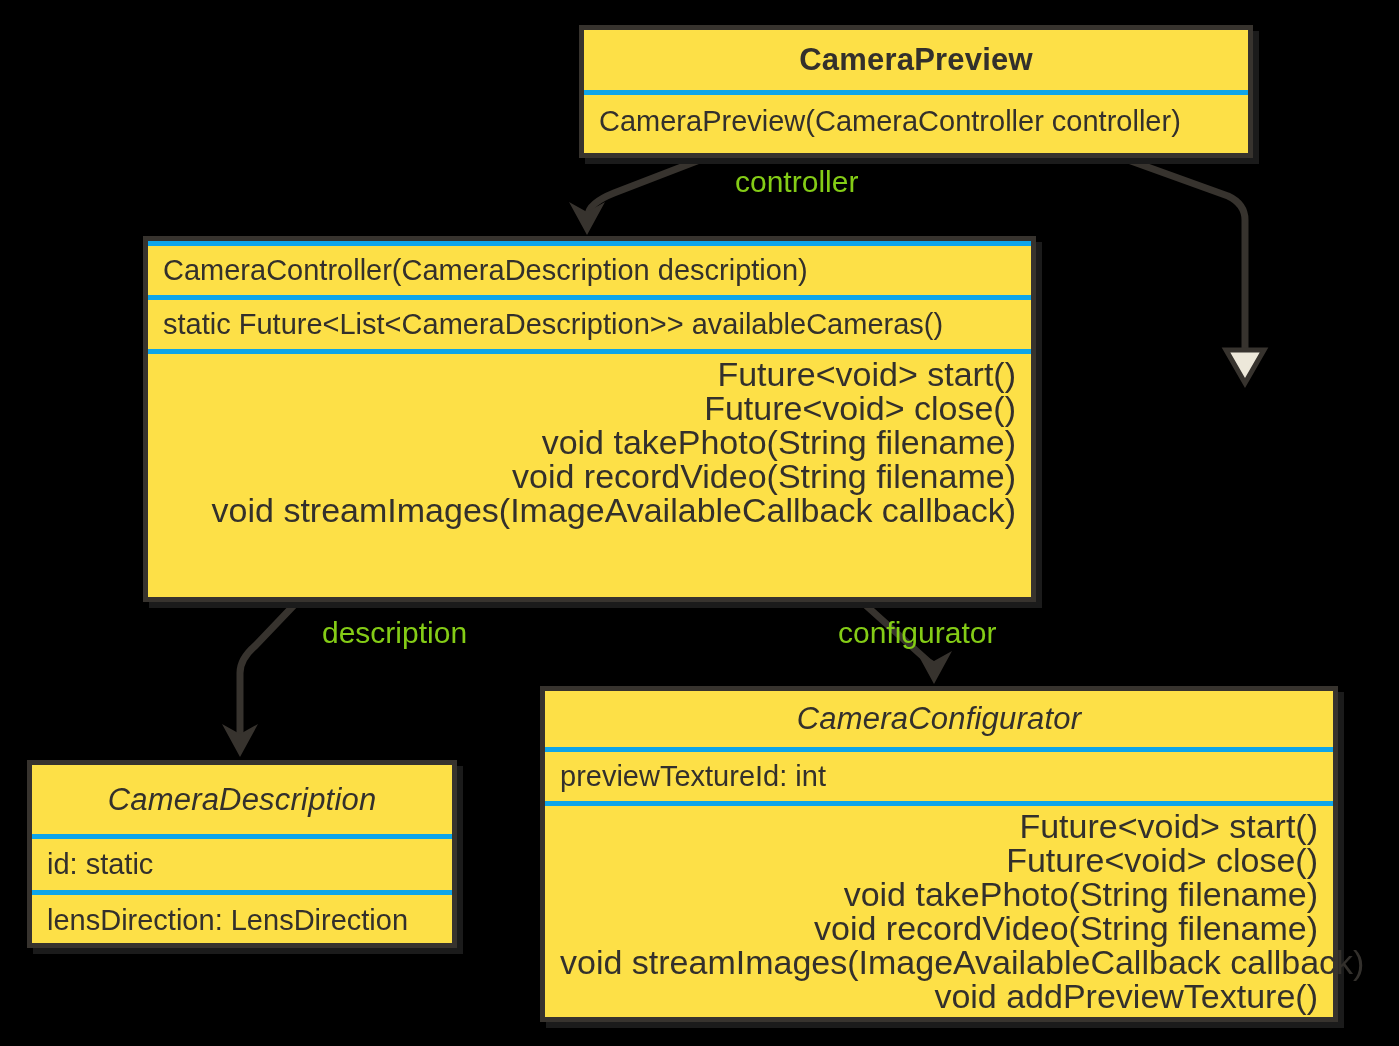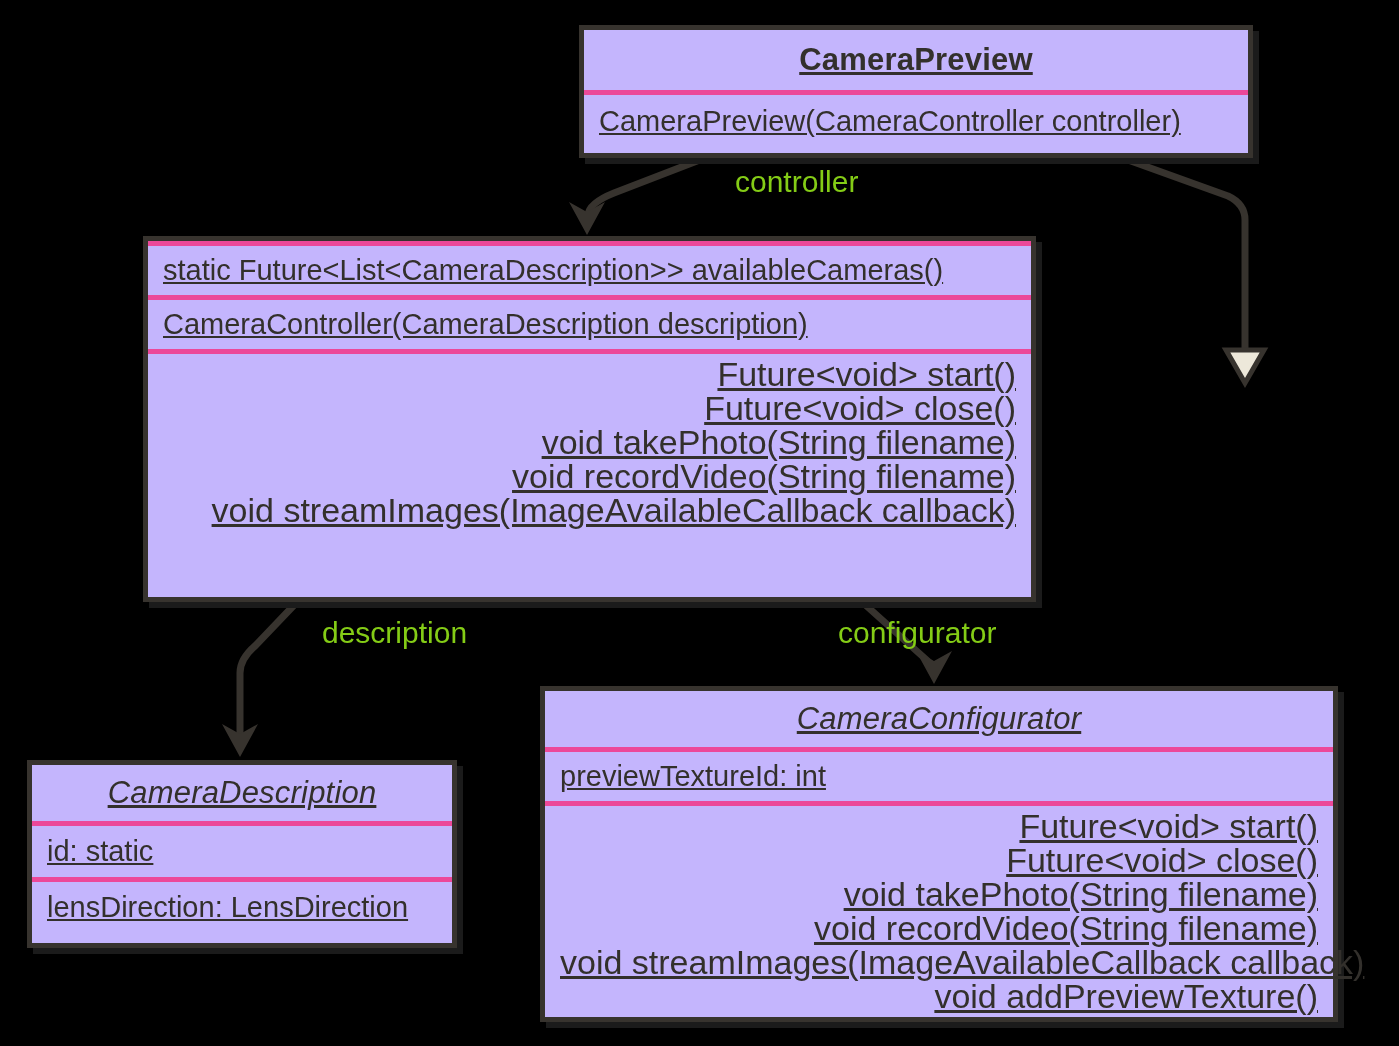--- a/index.html
+++ b/index.html
@@ -17,40 +17,39 @@
   }
   .edges-layer {
     position: absolute;
     left: 0; top: 0;
     width: 1399px;
     height: 1046px;
   }
   .uml-class {
     position: absolute;
     box-sizing: border-box;
-    background: #c4b5fd;
+    background: #fde047;
     border: 5px solid #37332E;
     color: #33302C;
     box-shadow: 6px 6px 0 #1b1b1b;
-    text-decoration: underline;
   }
   .uml-title {
     display: flex;
     align-items: center;
     justify-content: center;
     font-weight: bold;
     font-size: 31px;
     letter-spacing: 0.2px;
   }
   .uml-title.italic {
     font-style: italic;
     font-weight: normal;
   }
   .uml-compartment {
-    border-top: 5px solid #ec4899;
+    border-top: 5px solid #0ea5e9;
     box-sizing: border-box;
   }
   .uml-row {
     display: flex;
     align-items: center;
     padding: 0 15px;
     font-size: 29px;
     white-space: nowrap;
   }
   .uml-methods {
@@ -74,21 +73,21 @@
 
   #box-camera-controller   { left: 143px;  top: 236px; width: 893px; height: 366px; }
   #box-camera-controller   .uml-title { height: 59px; }
   #box-camera-controller   .uml-row   { height: 54px; }
   #box-camera-controller   .uml-methods { height: 174px; }
 
   #box-stateful-widget     { left: 1117px; top: 385px; width: 262px; height: 70px; }
   #box-stateful-widget     .uml-title { height: 60px; }
 
   #box-camera-description  { left: 27px;   top: 760px; width: 430px; height: 188px; }
-  #box-camera-description  .uml-title { height: 56px; }
+  #box-camera-description  .uml-title { height: 69px; }
   #box-camera-description  .uml-row   { height: 56px; }
 
   #box-camera-configurator { left: 540px;  top: 686px; width: 798px; height: 336px; }
   #box-camera-configurator .uml-title { height: 56px; }
   #box-camera-configurator .uml-row   { height: 54px; }
   #box-camera-configurator .uml-methods { height: 206px; }
 
   #label-controller   { left: 735px; top: 165px; }
   #label-description  { left: 322px; top: 616px; text-align: center; }
   #label-configurator { left: 838px; top: 616px; }
@@ -116,22 +115,22 @@
   <div class="edge-label" id="label-controller">controller</div>
   <div class="edge-label" id="label-description">description</div>
   <div class="edge-label" id="label-configurator">configurator</div>
 
   <div class="uml-class" id="box-camera-preview">
     <div class="uml-title">CameraPreview</div>
     <div class="uml-compartment uml-row">CameraPreview(CameraController controller)</div>
   </div>
 
   <div class="uml-class" id="box-camera-controller">
+    <div class="uml-compartment uml-row">CameraController(CameraDescription description)</div>
     <div class="uml-compartment uml-row">static Future&lt;List&lt;CameraDescription&gt;&gt; availableCameras()</div>
-    <div class="uml-compartment uml-row">CameraController(CameraDescription description)</div>
     <div class="uml-compartment uml-methods">
       <div>Future&lt;void&gt; start()</div>
       <div>Future&lt;void&gt; close()</div>
       <div>void takePhoto(String filename)</div>
       <div>void recordVideo(String filename)</div>
       <div>void streamImages(ImageAvailableCallback callback)</div>
     </div>
   </div>
 
 

